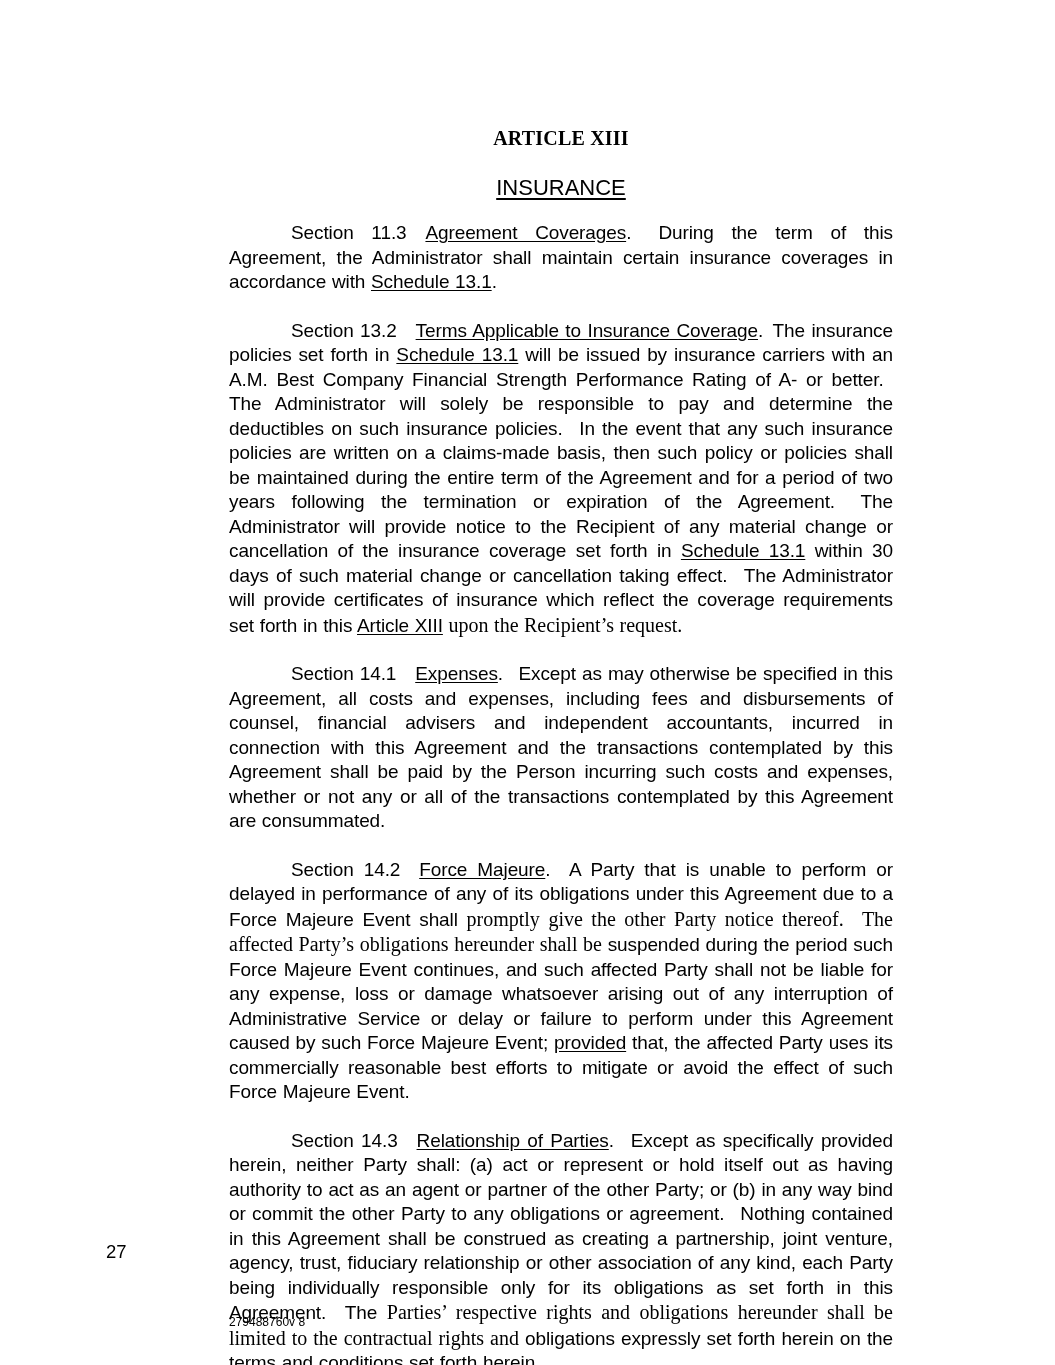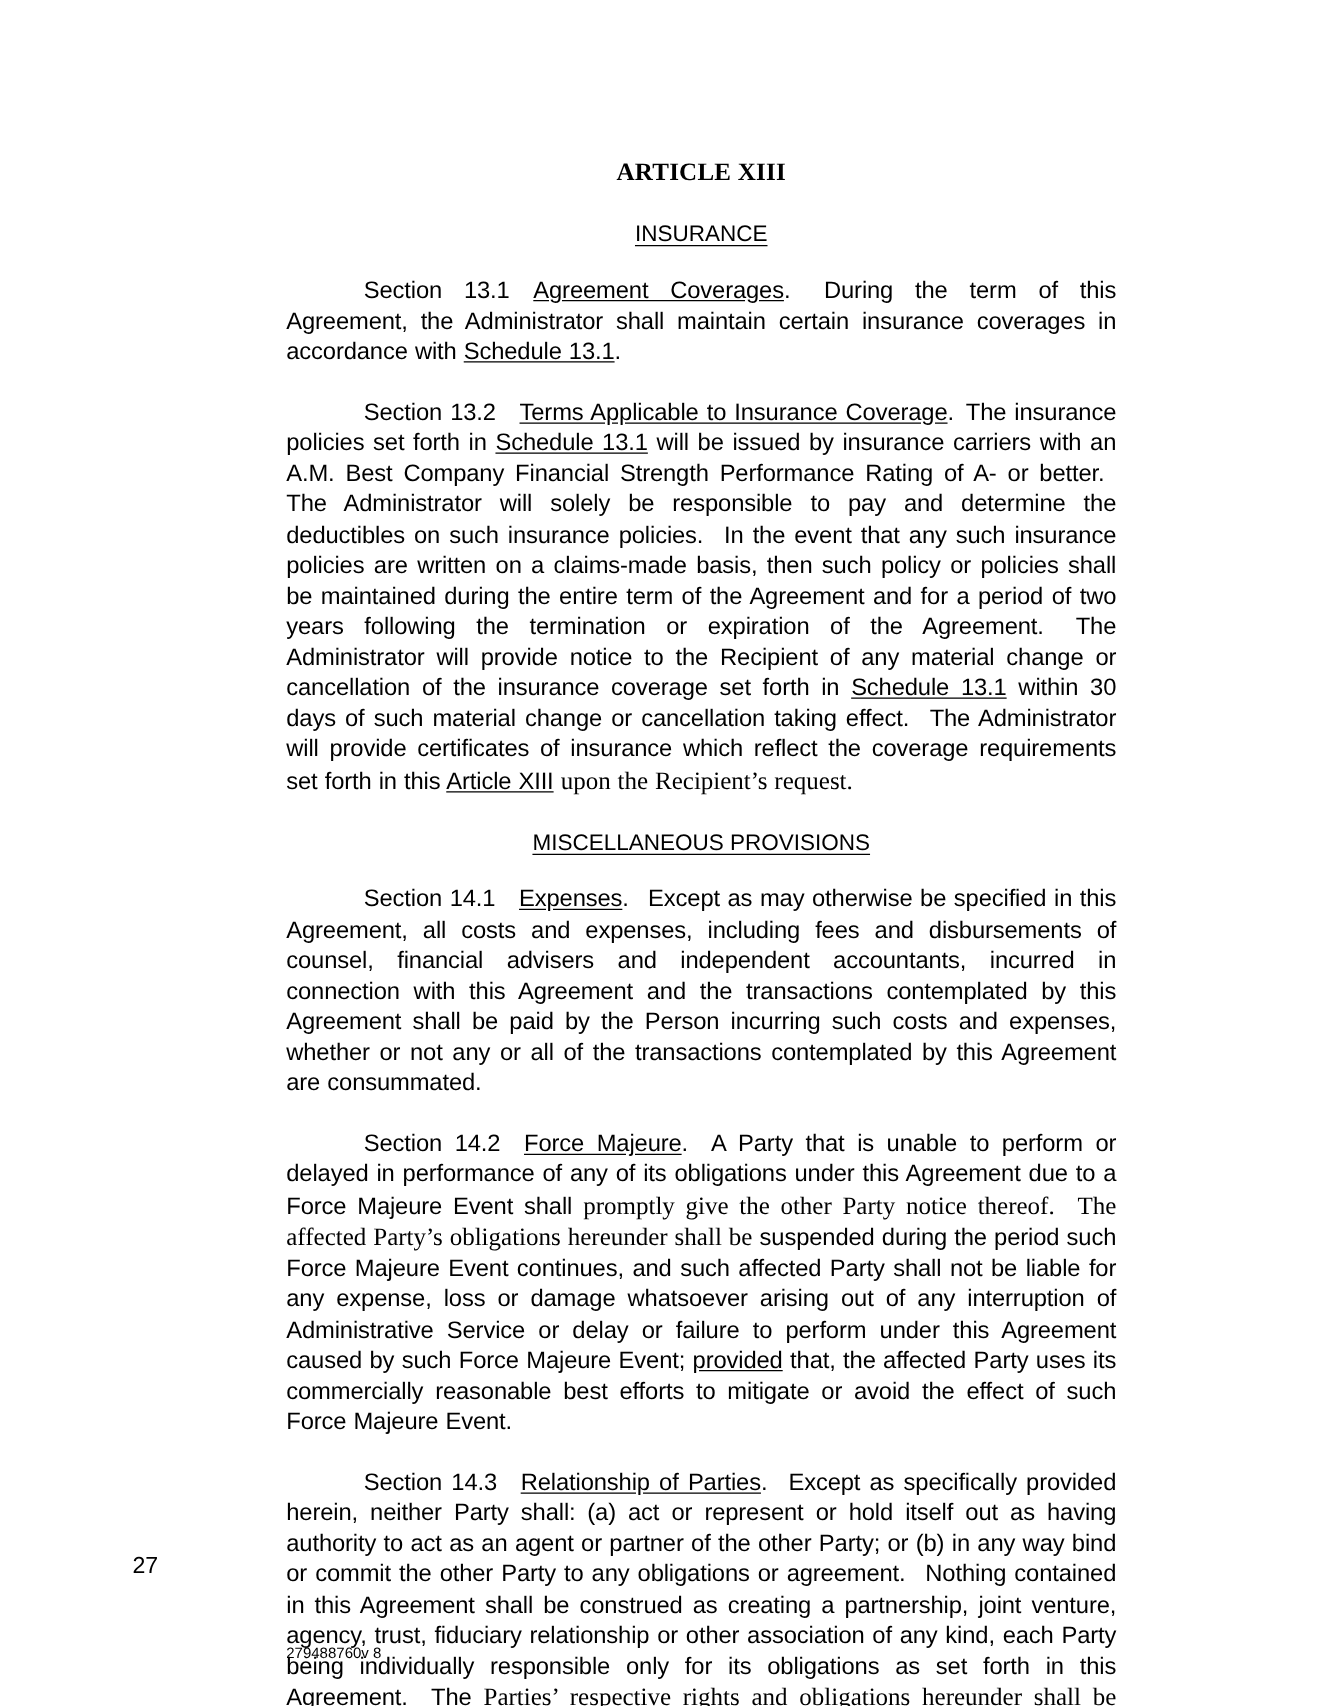--- a/index.html
+++ b/index.html
@@ -28,21 +28,21 @@
     font-weight: bold;
     font-size: 20px;
     line-height: 25px;
     letter-spacing: 0.2px;
   }
   h2.article-subheading {
     margin: 0 0 21px 0;
     text-align: center;
     font-family: "Liberation Sans", sans-serif;
     font-weight: normal;
-    font-size: 18px;
+    font-size: 22px;
     line-height: 25px;
     text-decoration: underline;
     text-underline-offset: 3px;
   }
   p.body-paragraph {
     margin: 0 0 24px 0;
     text-align: justify;
     text-indent: 62px;
     letter-spacing: -0.1px;
     word-spacing: 0.5px;
@@ -75,26 +75,25 @@
   }
 </style>
 </head>
 <body>
 
 <div class="page">
 
   <section>
     <h1 class="article-heading">ARTICLE XIII</h1>
     <h2 class="article-subheading">INSURANCE</h2>
-    <p class="body-paragraph"><span>Section 13.1 </span><span class="u">Agreement Coverages</span><span>.  During the term of this Agreement, the Administrator shall maintain certain insurance coverages in accordance with </span><span class="u">Schedule 13.1</span><span>.</span></p>
+    <p class="body-paragraph"><span>Section 11.3 </span><span class="u">Agreement Coverages</span><span>.  During the term of this Agreement, the Administrator shall maintain certain insurance coverages in accordance with </span><span class="u">Schedule 13.1</span><span>.</span></p>
     <p class="body-paragraph"><span>Section 13.2 </span><span class="u">Terms Applicable to Insurance Coverage</span><span>. The insurance policies set forth in </span><span class="u">Schedule 13.1</span><span> will be issued by insurance carriers with an A.M. Best Company Financial Strength Performance Rating of A- or better.  The Administrator will solely be responsible to pay and determine the deductibles on such insurance policies.  In the event that any such insurance policies are written on a claims-made basis, then such policy or policies shall be maintained during the entire term of the Agreement and for a period of two years following the termination or expiration of the Agreement.  The Administrator will provide notice to the Recipient of any material change or cancellation of the insurance coverage set forth in </span><span class="u">Schedule 13.1</span><span> within 30 days of such material change or cancellation taking effect.  The Administrator will provide certificates of insurance which reflect the coverage requirements set forth in this </span><span class="u">Article XIII</span><span> </span><span class="serif">upon the Recipient’s request.</span></p>
   </section>
 
   <section>
-    <h2 class="article-subheading">MISCELLANEOUS PROVISIONS</h2>
     <p class="body-paragraph"><span>Section 14.1 </span><span class="u">Expenses</span><span>.  Except as may otherwise be specified in this Agreement, all costs and expenses, including fees and disbursements of counsel, financial advisers and independent accountants, incurred in connection with this Agreement and the transactions contemplated by this Agreement shall be paid by the Person incurring such costs and expenses, whether or not any or all of the transactions contemplated by this Agreement are consummated.</span></p>
     <p class="body-paragraph"><span>Section 14.2 </span><span class="u">Force Majeure</span><span>.  A Party that is unable to perform or delayed in performance of any of its obligations under this Agreement due to a Force Majeure Event shall </span><span class="serif">promptly give the other Party notice thereof.  The affected Party’s obligations hereunder shall be</span><span> suspended during the period such Force Majeure Event continues, and such affected Party shall not be liable for any expense, loss or damage whatsoever arising out of any interruption of Administrative Service or delay or failure to perform under this Agreement caused by such Force Majeure Event; </span><span class="u">provided</span><span> that, the affected Party uses its commercially reasonable best efforts to mitigate or avoid the effect of such Force Majeure Event.</span></p>
     <p class="body-paragraph"><span>Section 14.3 </span><span class="u">Relationship of Parties</span><span>.  Except as specifically provided herein, neither Party shall: (a) act or represent or hold itself out as having authority to act as an agent or partner of the other Party; or (b) in any way bind or commit the other Party to any obligations or agreement.  Nothing contained in this Agreement shall be construed as creating a partnership, joint venture, agency, trust, fiduciary relationship or other association of any kind, each Party being individually responsible only for its obligations as set forth in this Agreement.  The </span><span class="serif">Parties’ respective rights and obligations hereunder shall be limited to the contractual rights and</span><span> obligations expressly set forth herein on the terms and conditions set forth herein.</span></p>
   </section>
 
   <div class="page-number">27</div>
 
   <div class="doc-id">279488760v 8</div>
 
 </div>

